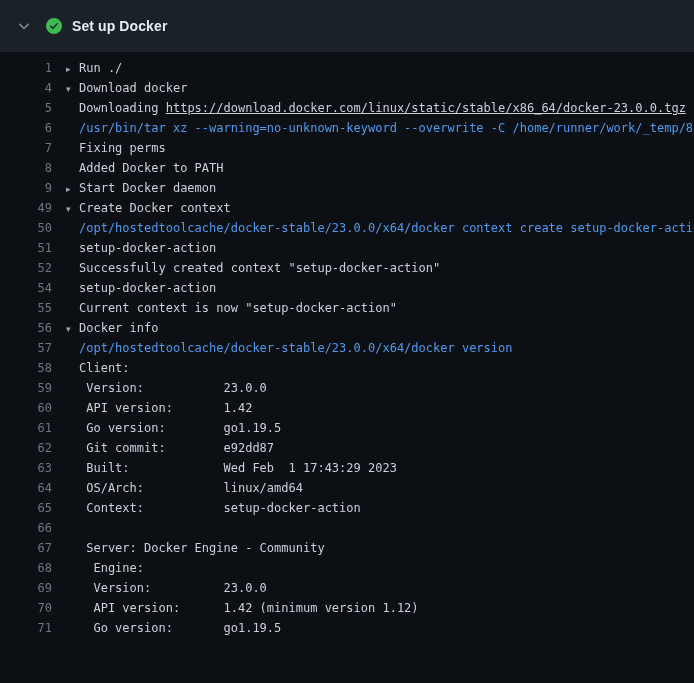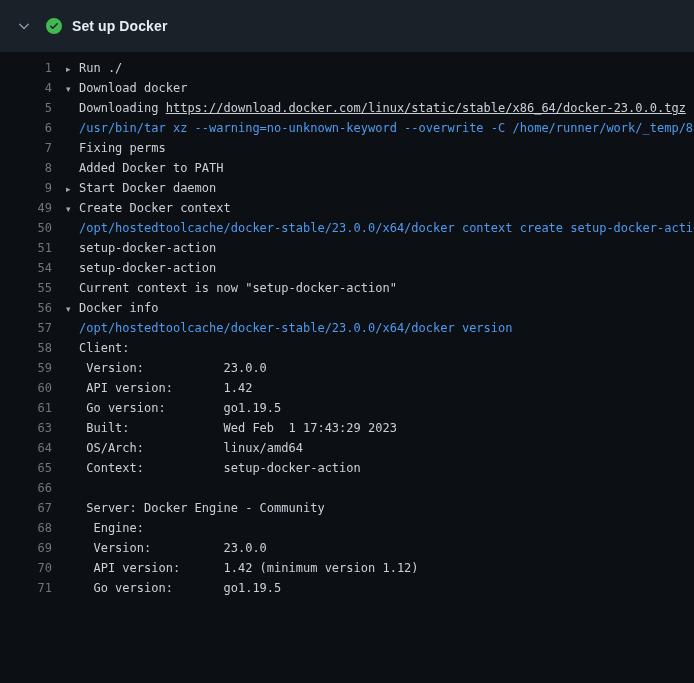--- a/index.html
+++ b/index.html
@@ -77,28 +77,30 @@
       <div class="log-line group-row"><span class="line-num">1</span><span class="line-content"><span class="arrow">▸</span><span class="seg-plain">Run ./</span></span></div>
       <div class="log-line group-row"><span class="line-num">4</span><span class="line-content"><span class="arrow">▾</span><span class="seg-plain">Download docker</span></span></div>
       <div class="log-line"><span class="line-num">5</span><span class="line-content"><span class="arrow"></span><span class="seg-plain">Downloading </span><span class="seg-link">https://download.docker.com/linux/static/stable/x86_64/docker-23.0.0.tgz</span></span></div>
       <div class="log-line"><span class="line-num">6</span><span class="line-content"><span class="arrow"></span><span class="seg-command">/usr/bin/tar xz --warning=no-unknown-keyword --overwrite -C /home/runner/work/_temp/8c93</span></span></div>
       <div class="log-line"><span class="line-num">7</span><span class="line-content"><span class="arrow"></span><span class="seg-plain">Fixing perms</span></span></div>
       <div class="log-line"><span class="line-num">8</span><span class="line-content"><span class="arrow"></span><span class="seg-plain">Added Docker to PATH</span></span></div>
       <div class="log-line group-row"><span class="line-num">9</span><span class="line-content"><span class="arrow">▸</span><span class="seg-plain">Start Docker daemon</span></span></div>
       <div class="log-line group-row"><span class="line-num">49</span><span class="line-content"><span class="arrow">▾</span><span class="seg-plain">Create Docker context</span></span></div>
       <div class="log-line"><span class="line-num">50</span><span class="line-content"><span class="arrow"></span><span class="seg-command">/opt/hostedtoolcache/docker-stable/23.0.0/x64/docker context create setup-docker-action</span></span></div>
       <div class="log-line"><span class="line-num">51</span><span class="line-content"><span class="arrow"></span><span class="seg-plain">setup-docker-action</span></span></div>
+      <div class="log-line"><span class="line-num">52</span><span class="line-content"><span class="arrow"></span><span class="seg-plain">Successfully created context "setup-docker-action"</span></span></div>
       <div class="log-line"><span class="line-num">54</span><span class="line-content"><span class="arrow"></span><span class="seg-plain">setup-docker-action</span></span></div>
       <div class="log-line"><span class="line-num">55</span><span class="line-content"><span class="arrow"></span><span class="seg-plain">Current context is now "setup-docker-action"</span></span></div>
       <div class="log-line group-row"><span class="line-num">56</span><span class="line-content"><span class="arrow">▾</span><span class="seg-plain">Docker info</span></span></div>
       <div class="log-line"><span class="line-num">57</span><span class="line-content"><span class="arrow"></span><span class="seg-command">/opt/hostedtoolcache/docker-stable/23.0.0/x64/docker version</span></span></div>
       <div class="log-line"><span class="line-num">58</span><span class="line-content"><span class="arrow"></span><span class="seg-plain">Client:</span></span></div>
       <div class="log-line"><span class="line-num">59</span><span class="line-content"><span class="arrow"></span><span class="seg-plain"> Version:           23.0.0</span></span></div>
       <div class="log-line"><span class="line-num">60</span><span class="line-content"><span class="arrow"></span><span class="seg-plain"> API version:       1.42</span></span></div>
       <div class="log-line"><span class="line-num">61</span><span class="line-content"><span class="arrow"></span><span class="seg-plain"> Go version:        go1.19.5</span></span></div>
+      <div class="log-line"><span class="line-num">62</span><span class="line-content"><span class="arrow"></span><span class="seg-plain"> Git commit:        e92dd87</span></span></div>
       <div class="log-line"><span class="line-num">63</span><span class="line-content"><span class="arrow"></span><span class="seg-plain"> Built:             Wed Feb  1 17:43:29 2023</span></span></div>
       <div class="log-line"><span class="line-num">64</span><span class="line-content"><span class="arrow"></span><span class="seg-plain"> OS/Arch:           linux/amd64</span></span></div>
       <div class="log-line"><span class="line-num">65</span><span class="line-content"><span class="arrow"></span><span class="seg-plain"> Context:           setup-docker-action</span></span></div>
       <div class="log-line"><span class="line-num">66</span><span class="line-content"><span class="arrow"></span><span class="seg-plain"></span></span></div>
       <div class="log-line"><span class="line-num">67</span><span class="line-content"><span class="arrow"></span><span class="seg-plain"> Server: Docker Engine - Community</span></span></div>
       <div class="log-line"><span class="line-num">68</span><span class="line-content"><span class="arrow"></span><span class="seg-plain">  Engine:</span></span></div>
       <div class="log-line"><span class="line-num">69</span><span class="line-content"><span class="arrow"></span><span class="seg-plain">  Version:          23.0.0</span></span></div>
       <div class="log-line"><span class="line-num">70</span><span class="line-content"><span class="arrow"></span><span class="seg-plain">  API version:      1.42 (minimum version 1.12)</span></span></div>
       <div class="log-line"><span class="line-num">71</span><span class="line-content"><span class="arrow"></span><span class="seg-plain">  Go version:       go1.19.5</span></span></div>
     </div>

